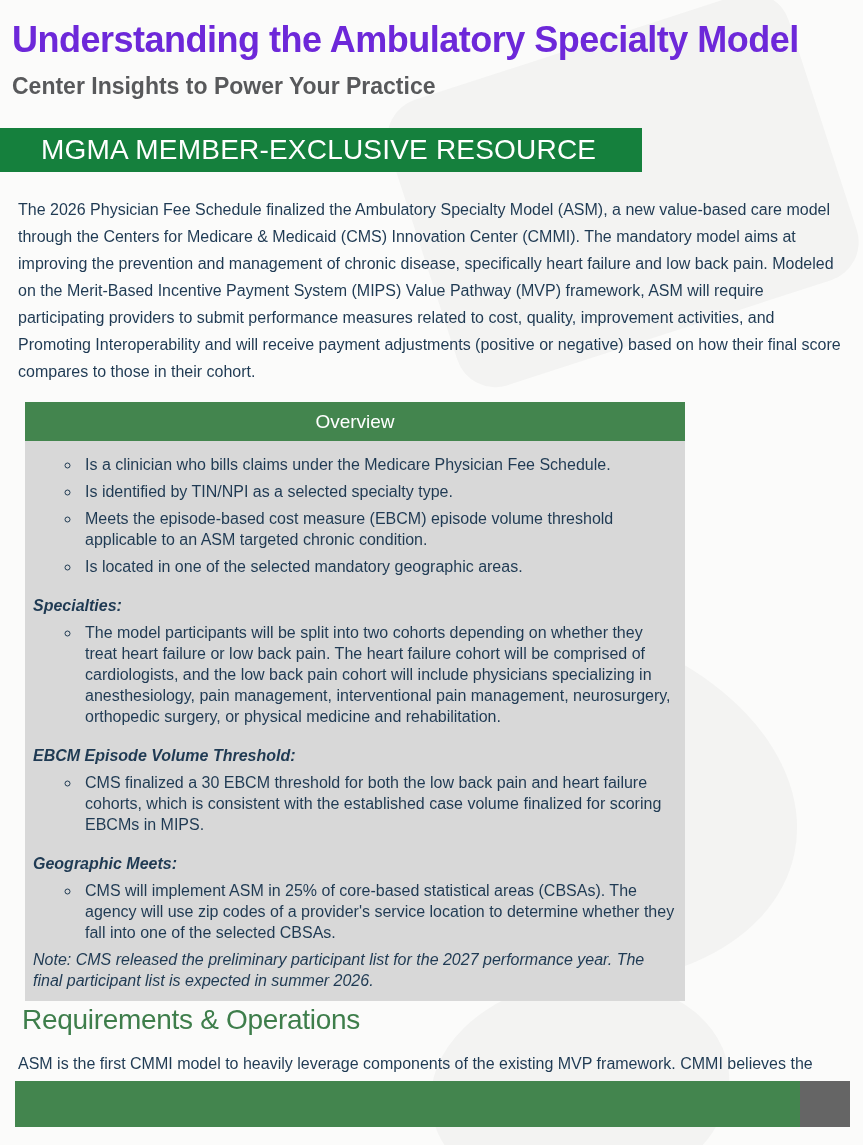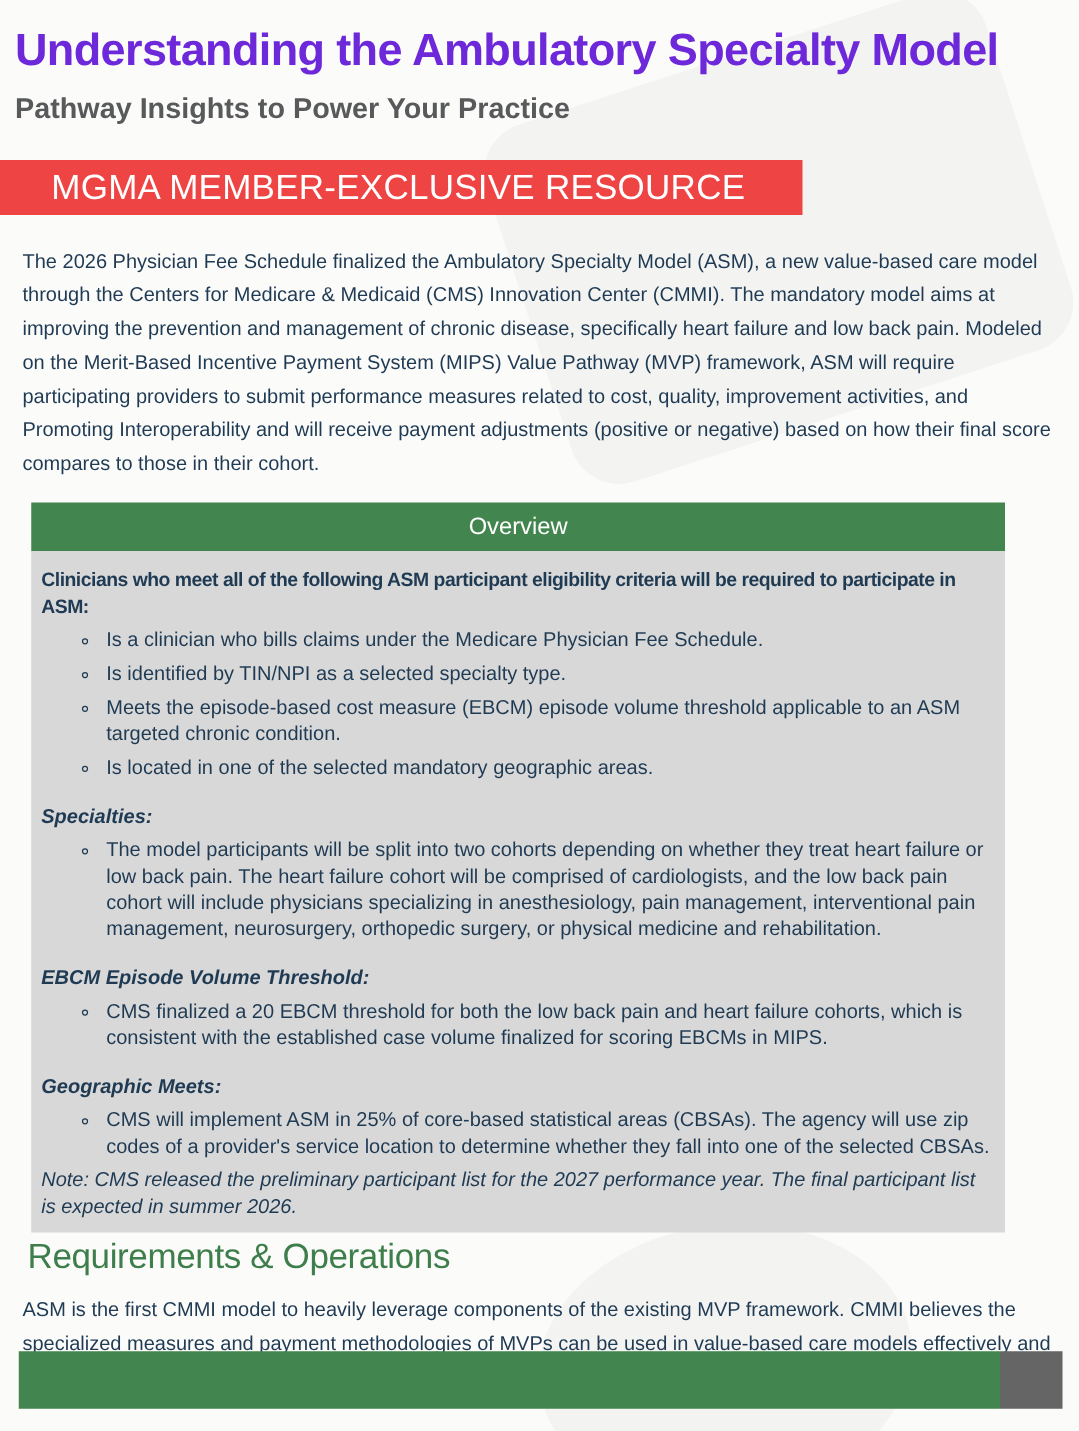--- a/index.html
+++ b/index.html
@@ -34,32 +34,32 @@
     font-size: 23px;
     font-weight: bold;
     color: #58595B;
   }
   .banner {
     margin-top: 28px;
     width: 642px;
     height: 44px;
     line-height: 44px;
     padding-left: 41px;
-    background: #ef4444;
+    background: #15803d;
     color: #ffffff;
     font-size: 28px;
     letter-spacing: 0.2px;
     white-space: nowrap;
   }
   .intro {
     margin: 24px 18px 0 18px;
     font-size: 16px;
     line-height: 27px;
   }
-  .overview-wrap { margin: 17px 11px 0 25px; width: 779px; border-radius: 28px; }
+  .overview-wrap { margin: 17px 11px 0 25px; width: 660px; border-radius: 28px; }
   .overview-header {
     height: 39px;
     line-height: 39px;
     background: #43854E;
     color: #ffffff;
     text-align: center;
     font-size: 19px;
   }
   .panel {
     background: #D8D8D8;
@@ -108,46 +108,45 @@
 </head>
 <body>
 
 <div class="wm wm1"></div>
 <div class="wm wm2"></div>
 <div class="wm wm3"></div>
 
 <div class="content">
 
   <h1 class="page-title">Understanding the Ambulatory Specialty Model</h1>
-  <h2 class="page-subtitle">Pathway Insights to Power Your Practice</h2>
+  <h2 class="page-subtitle">Center Insights to Power Your Practice</h2>
 
   <div class="banner">MGMA MEMBER-EXCLUSIVE RESOURCE</div>
 
   <p class="intro">The 2026 Physician Fee Schedule finalized the Ambulatory Specialty Model (ASM), a new value-based care model through the Centers for Medicare &amp; Medicaid (CMS) Innovation Center (CMMI). The mandatory model aims at improving the prevention and management of chronic disease, specifically heart failure and low back pain. Modeled on the Merit-Based Incentive Payment System (MIPS) Value Pathway (MVP) framework, ASM will require participating providers to submit performance measures related to cost, quality, improvement activities, and Promoting Interoperability and will receive payment adjustments (positive or negative) based on how their final score compares to those in their cohort.</p>
 
   <div class="overview-wrap">
     <div class="overview-header">Overview</div>
     <div class="panel">
 
-      <div class="panel-bold">Clinicians who meet all of the following ASM participant eligibility criteria will be required to participate in ASM:</div>
       <ul class="bullets">
         <li>Is a clinician who bills claims under the Medicare Physician Fee Schedule.</li>
         <li>Is identified by TIN/NPI as a selected specialty type.</li>
         <li>Meets the episode-based cost measure (EBCM) episode volume threshold applicable to an ASM targeted chronic condition.</li>
         <li>Is located in one of the selected mandatory geographic areas.</li>
       </ul>
 
       <div class="sec-heading">Specialties:</div>
       <ul class="bullets">
         <li>The model participants will be split into two cohorts depending on whether they treat heart failure or low back pain. The heart failure cohort will be comprised of cardiologists, and the low back pain cohort will include physicians specializing in anesthesiology, pain management, interventional pain management, neurosurgery, orthopedic surgery, or physical medicine and rehabilitation.</li>
       </ul>
 
       <div class="sec-heading">EBCM Episode Volume Threshold:</div>
       <ul class="bullets">
-        <li>CMS finalized a 20 EBCM threshold for both the low back pain and heart failure cohorts, which is consistent with the established case volume finalized for scoring EBCMs in MIPS.</li>
+        <li>CMS finalized a 30 EBCM threshold for both the low back pain and heart failure cohorts, which is consistent with the established case volume finalized for scoring EBCMs in MIPS.</li>
       </ul>
 
       <div class="sec-heading">Geographic Meets:</div>
       <ul class="bullets">
         <li><span>CMS will implement ASM in 25% of </span><a class="doc-link">core-based statistical areas</a><span> (CBSAs). The agency will use zip codes of a provider's service location to determine whether they fall into one of the selected CBSAs.</span></li>
       </ul>
 
       <div class="note"><span>Note: CMS released the </span><a class="doc-link">preliminary participant list</a><span> for the 2027 performance year. The final participant list is expected in summer 2026.</span></div>
 
     </div>

